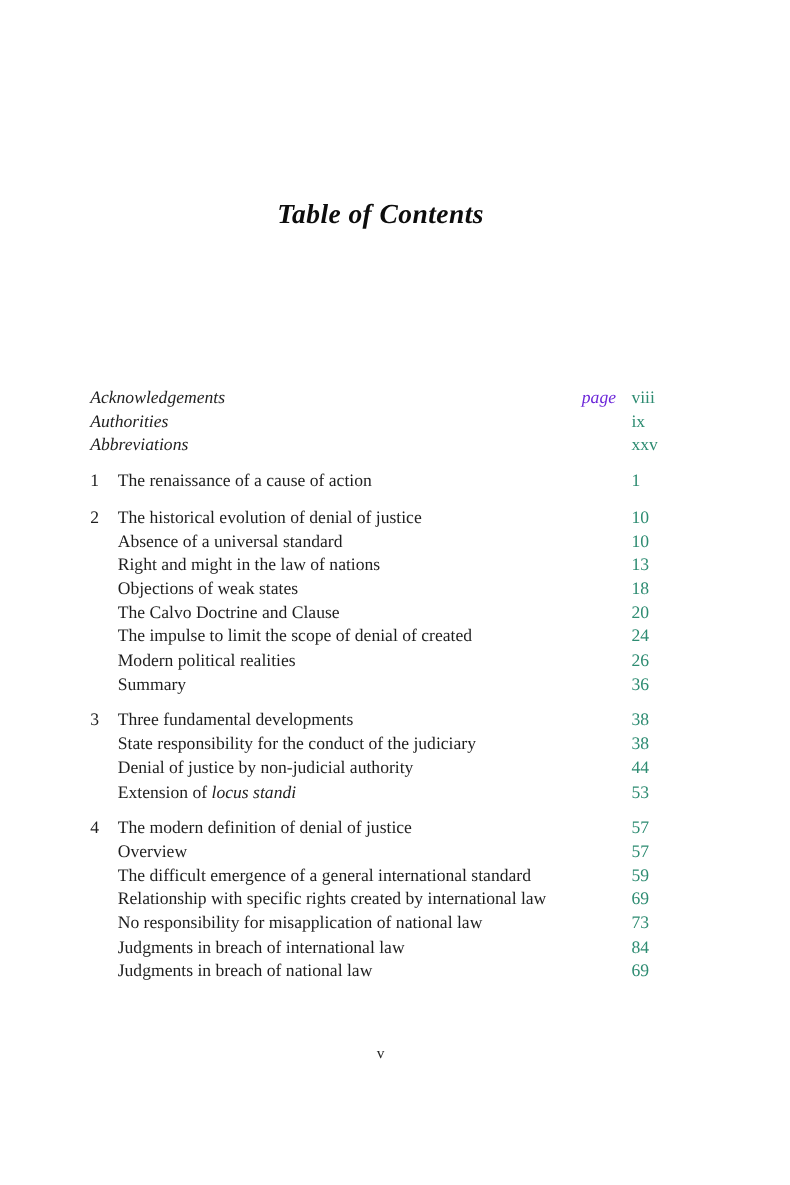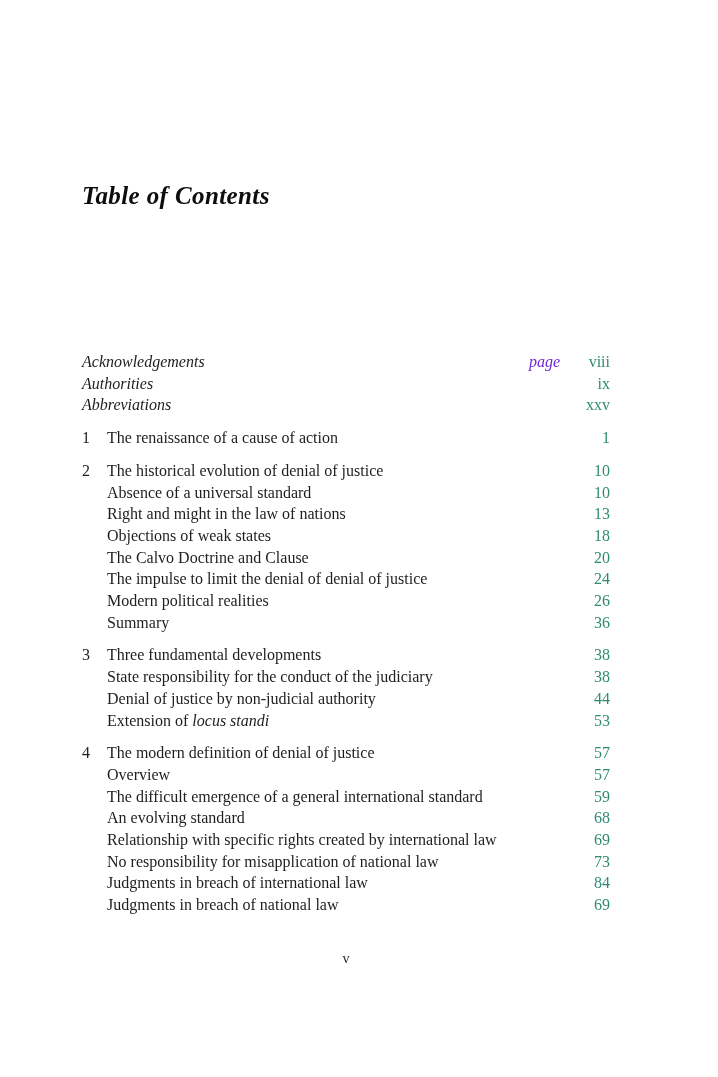--- a/index.html
+++ b/index.html
@@ -10,21 +10,21 @@
     position: relative;
     overflow: hidden;
     font-family: "Liberation Serif", "DejaVu Serif", serif;
     color: #1e1e1e;
   }
   .title {
     position: absolute;
     left: 82px;
     top: 182px;
     width: 528px;
-    text-align: left;
+    text-align: center;
     font-size: 25px;
     font-weight: bold;
     font-style: italic;
     letter-spacing: 0.4px;
     color: #0d0d0d;
     margin: 0;
   }
   .toc {
     position: absolute;
     left: 82px;
@@ -39,21 +39,21 @@
     font-size: 16px;
     line-height: 21.7px;
   }
   .num { flex: 0 0 25px; }
   .label { flex: 1 1 auto; padding-right: 8px; }
   .fm .label { font-style: italic; }
   .page-label { font-style: italic; margin-right: 14px; color: #6d28d9; }
   .pageno {
     flex: 0 0 auto;
     min-width: 36px;
-    text-align: right;
+    text-align: left;
     color: var(--accent, #2e8c72);
   }
   .it { font-style: italic; }
   .folio {
     position: absolute;
     left: 82px;
     top: 951px;
     width: 528px;
     text-align: center;
     font-size: 14px;
@@ -111,21 +111,21 @@
             <span class="label">Objections of weak states</span>
             <span class="pageno">18</span>
           </div>
           <div class="row">
             <span class="num"></span>
             <span class="label">The Calvo Doctrine and Clause</span>
             <span class="pageno">20</span>
           </div>
           <div class="row">
             <span class="num"></span>
-            <span class="label">The impulse to limit the denial of denial of justice</span>
+            <span class="label">The impulse to limit the scope of denial of created</span>
             <span class="pageno">24</span>
           </div>
           <div class="row">
             <span class="num"></span>
             <span class="label">Modern political realities</span>
             <span class="pageno">26</span>
           </div>
           <div class="row">
             <span class="num"></span>
             <span class="label">Summary</span>
@@ -165,25 +165,20 @@
             <span class="label">Overview</span>
             <span class="pageno">57</span>
           </div>
           <div class="row">
             <span class="num"></span>
             <span class="label">The difficult emergence of a general international standard</span>
             <span class="pageno">59</span>
           </div>
           <div class="row">
             <span class="num"></span>
-            <span class="label">An evolving standard</span>
-            <span class="pageno">68</span>
-          </div>
-          <div class="row">
-            <span class="num"></span>
             <span class="label">Relationship with specific rights created by international law</span>
             <span class="pageno">69</span>
           </div>
           <div class="row">
             <span class="num"></span>
             <span class="label">No responsibility for misapplication of national law</span>
             <span class="pageno">73</span>
           </div>
           <div class="row">
             <span class="num"></span>

